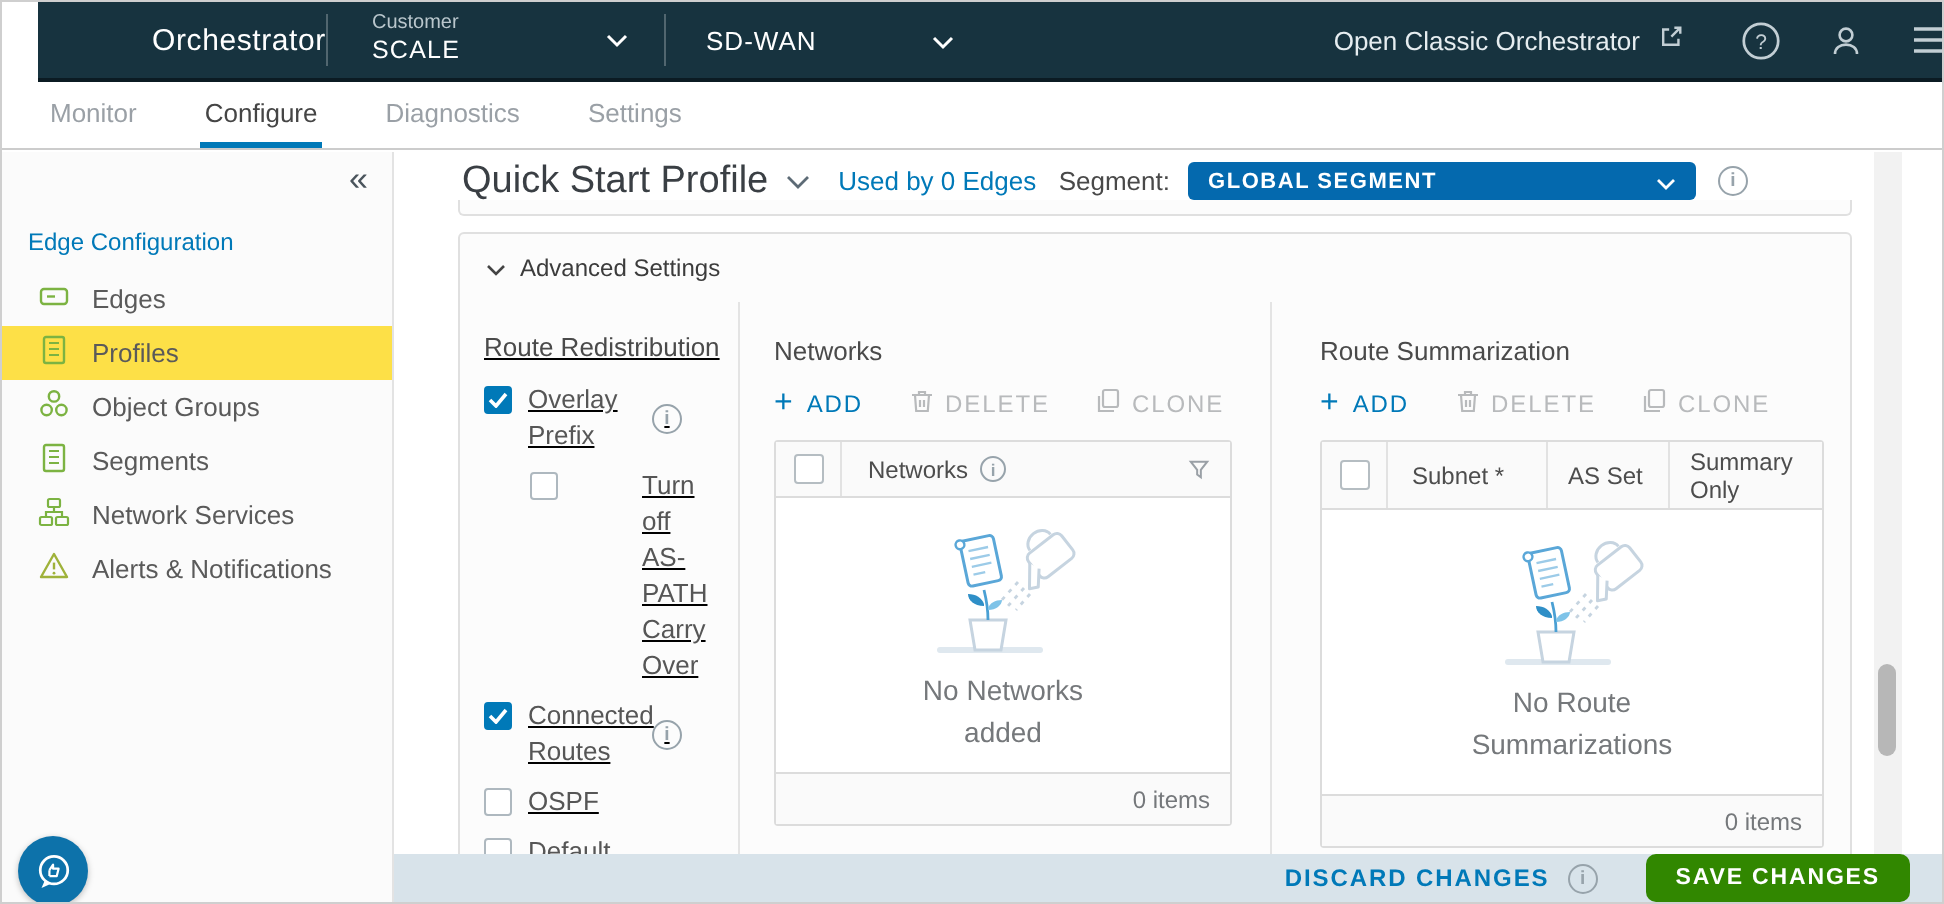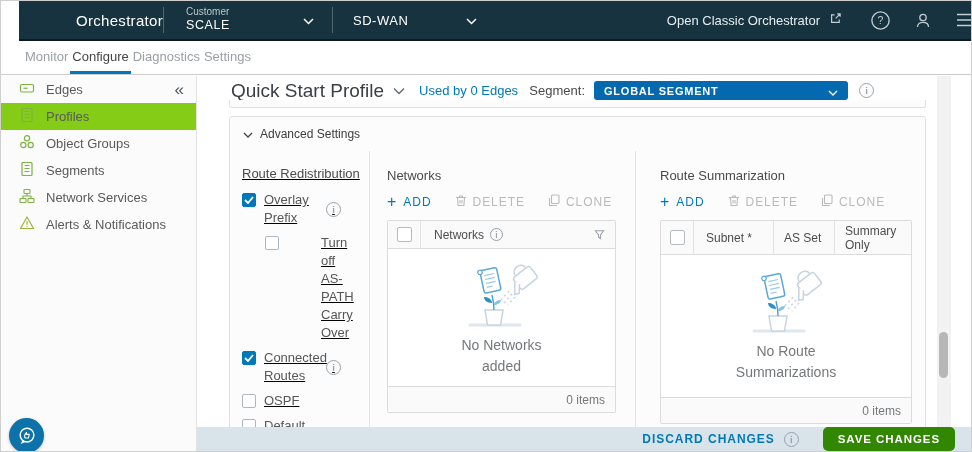--- a/index.html
+++ b/index.html
@@ -15,30 +15,30 @@
   .tb-cust .two{display:flex;flex-direction:column;line-height:1.25;}
   .tb-cust .small{font-size:10px;color:#b9c6cc;}
   .tb-cust .big{font-size:12.5px;letter-spacing:.05em;color:#fff;}
   .tb-sdwan{width:124px;margin:0 18px 0 20px;font-size:13px;letter-spacing:.04em;}
   .tb-right{margin-left:auto;display:flex;align-items:center;}
   .tb-classic{display:flex;align-items:center;gap:9px;margin-right:28px;font-size:13px;color:#e6edf0;cursor:pointer;}
   .tb-ico{display:inline-flex;align-items:center;justify-content:center;margin-right:22px;cursor:pointer;}
   .tb-ico:last-child{margin-right:14px;}
 
   
-  .tabbar{position:absolute;left:0;top:40px;width:972px;height:34px;background:#fff;border-bottom:1px solid #cccccc;display:flex;align-items:stretch;padding-left:22px;}
+  .tabbar{position:absolute;left:0;top:40px;width:972px;height:34px;background:#fff;border-bottom:1px solid #cccccc;display:flex;align-items:stretch;padding-left:22px;gap:30px;}
   .tab{display:flex;align-items:center;font-size:13px;color:#9aa0a6;cursor:pointer;border-bottom:3px solid transparent;padding:0 2px;}
   .tab.active{color:#454545;border-bottom-color:#0079b8;}
 
   
   .sidebar{position:absolute;left:0;top:75px;width:196px;bottom:0;background:#fbfbfb;border-right:1px solid #e3e3e3;}
   .collapse-btn{position:absolute;top:5px;right:12px;cursor:pointer;color:#4a545c;font-size:17px;line-height:1;}
   .side-section{margin:38px 0 8px 13px;font-size:12px;color:#0079b8;}
   .side-item{display:flex;align-items:center;height:27px;padding-left:18px;gap:11px;font-size:13px;color:#5a5a5a;cursor:pointer;}
-  .side-item.selected{background:#84cc16;}
+  .side-item.selected{background:#fde047;}
   .side-item svg{flex-shrink:0;}
 
   
   .main{position:absolute;left:196px;top:75px;right:0;bottom:0;background:#fff;}
   .page-head{position:absolute;left:0;top:0;right:0;height:29px;display:flex;align-items:center;padding-left:34px;}
   .page-title{font-size:19px;color:#3a3f44;font-weight:400;}
   .title-chevron{margin-left:9px;display:inline-flex;}
   .used-by{margin-left:14px;font-size:13px;color:#0079b8;cursor:pointer;}
   .seg-group{margin-left:auto;margin-right:97px;display:flex;align-items:center;}
   .seg-label{font-size:13px;color:#494949;margin-right:9px;}
@@ -167,20 +167,21 @@
 
   <nav class="tabbar">
     <span class="tab">Monitor</span>
     <span class="tab active">Configure</span>
     <span class="tab">Diagnostics</span>
     <span class="tab">Settings</span>
   </nav>
 
   <aside class="sidebar">
     <span class="collapse-btn">«</span>
+    <div class="side-section">Edge Configuration</div>
 
     <div class="side-item">
       <span><svg width="16" height="16" viewBox="0 0 16 16">
             <rect x="1.5" y="4.5" width="13" height="7.5" rx="1.5" fill="none" stroke="#7cb342" stroke-width="1.2"></rect>
             <path d="M4.5 8.25h4" stroke="#7cb342" stroke-width="1.2"></path>
           </svg></span>
       <span>Edges</span>
     </div>
     <div class="side-item selected">
       <span><svg width="16" height="16" viewBox="0 0 16 16">

